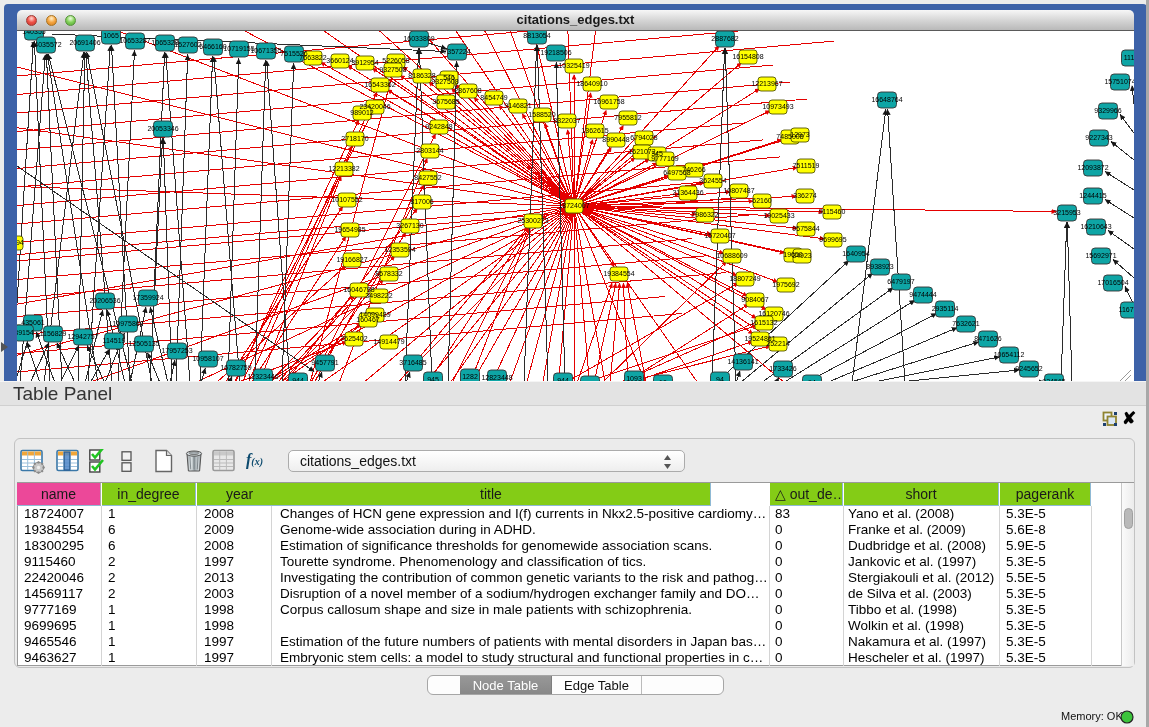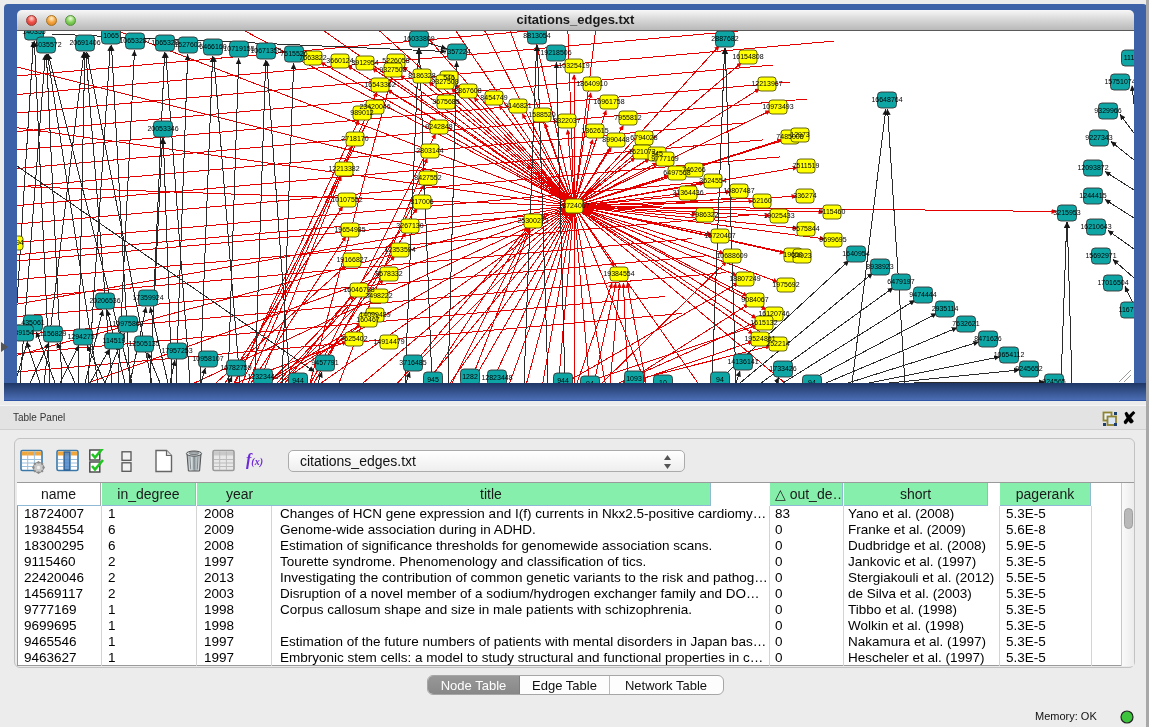--- a/index.html
+++ b/index.html
@@ -8,32 +8,32 @@
   background:#3d62a8; border-radius:4px 4px 0 0; }
 #frame .bot { position:absolute; left:0; bottom:0; width:100%; height:18px;
   background:linear-gradient(#1e3765,#4b6db4); border-bottom:1px solid #2e55a5;}
 #titlebar { position:absolute; left:17px; top:10px; width:1117px; height:21px;
   background:linear-gradient(#f7f7f7,#d3d3d3 55%,#b9b9b9);
   border-radius:5px 5px 0 0; border-bottom:1px solid #5a5a5a;
   text-align:center; font-size:13px; font-weight:bold; color:#1a1a1a; line-height:20px; }
 .tl { position:absolute; top:5px; width:11px; height:11px; border-radius:50%; }
 #canvas { position:absolute; left:17px; top:31px; width:1117px; height:352px;
   background:#fff; overflow:hidden; }
-#panelstrip { position:absolute; left:0; top:405px; width:1149px; height:25px;
+#panelstrip { position:absolute; left:0; top:381px; width:1149px; height:25px;
   background:#e3e3e3; border-top:1px solid #f5f5f5; border-bottom:1px solid #d0d0d0;
-  font-size:10px; color:#333; line-height:24px; padding-left:13px; }
+  font-size:19px; color:#333; line-height:24px; padding-left:13px; }
 #container { position:absolute; left:14px; top:438px; width:1121px; height:230px;
   background:#ebebeb; border:1px solid #c2c2c2; border-radius:6px; }
 #combo { position:absolute; left:288px; top:450px; width:397px; height:22px;
   background:linear-gradient(#ffffff,#eeeeee); border:1px solid #ababab; border-radius:5px;
   font-size:14px; color:#111; line-height:20px; padding-left:11px; }
 #tablebox { position:absolute; left:17px; top:482px; width:1117px; height:184px;
   background:#fff; border:1px solid #9a9a9a; }
 #thead { position:absolute; left:17px; top:483px; width:1104px; height:23px; }
-.th { position:absolute; top:0; height:23px; background:#86efac; white-space:nowrap; overflow:hidden;
+.th { position:absolute; top:0; height:23px; background:#84cc16; white-space:nowrap; overflow:hidden;
   border-right:1px solid #8fb9d4; border-bottom:1px solid #8fb9d4;
   font-size:14px; color:#1a1a1a; text-align:center; line-height:22px; }
 .tr { position:absolute; left:17px; width:1104px; height:16px; font-size:13.5px; color:#000; }
 .c { position:absolute; top:0; white-space:nowrap; overflow:hidden; line-height:16px; }
 .c0 { left:7px;   width:77px; }
 .c1 { left:91px;  width:88px; }
 .c2 { left:187px; width:70px; }
 .c3 { left:263px; width:489px; text-overflow:ellipsis; }
 .c4 { left:758px; width:68px; }
 .c5 { left:831px; width:150px; }
@@ -41,22 +41,22 @@
 .gl { position:absolute; top:506px; height:160px; width:1px; background:#d4d4d4; }
 #vsb { position:absolute; left:1121px; top:483px; width:13px; height:183px;
   background:linear-gradient(90deg,#fafafa,#ececec); border-left:1px solid #c8c8c8; }
 #vsb .thumb { position:absolute; left:2px; top:25px; width:9px; height:21px;
   background:#b9b9b9; border:1px solid #9f9f9f; border-radius:5px; }
 #tabs { position:absolute; left:427px; top:675px; width:297px; height:20px;
   background:#fdfdfd; border:1px solid #a6a6a6; border-radius:6px; overflow:hidden;
   font-size:13px; }
 #tabs span { float:left; height:20px; line-height:19px; text-align:center; color:#111; }
 #tabs .sel { background:linear-gradient(#989898,#868686); color:#fff;
-  border-right:1px solid #7e7e7e; }
-#memory { position:absolute; left:1035px; top:710px; font-size:11px; color:#111; }
+  border-right:1px solid #7e7e7e;margin-left:32px; }
+#memory { position:absolute; left:1061px; top:710px; font-size:11px; color:#111; }
 #rightedge { position:absolute; right:0; top:0; width:3px; height:727px; background:#a8a8a8; }
 </style></head>
 <body>
 <div id="frame">
     <div class="bot"></div>
   </div>
 <div id="titlebar">citations_edges.txt
   <div class="tl" style="left:9px; background:radial-gradient(circle at 50% 28%, #ffc9c4 6%, #ee4f45 50%, #c43b32); border:1px solid #a03a33;"></div>
   <div class="tl" style="left:28.5px; background:radial-gradient(circle at 50% 28%, #ffe9bd 6%, #f5a43e 50%, #cf7d22); border:1px solid #aa731f;"></div>
   <div class="tl" style="left:48px; background:radial-gradient(circle at 50% 28%, #e2f8d2 6%, #82d158 50%, #54a53a); border:1px solid #57923c;"></div>
@@ -674,35 +674,35 @@
   </svg>
 <svg style="position:absolute;left:212px;top:449px" width="26" height="26" viewBox="0 0 26 26">
     <rect x="1" y="1.5" width="21" height="20" rx="1.5" fill="#e8e8e8" stroke="#9a9a9a" stroke-width="1.6"></rect>
     <rect x="2" y="2.5" width="19" height="4" fill="#c9c9c9"></rect>
     <line x1="7.7" y1="2.5" x2="7.7" y2="21" stroke="#bbb" stroke-width="1"></line>
     <line x1="14.4" y1="2.5" x2="14.4" y2="21" stroke="#bbb" stroke-width="1"></line>
     <line x1="2" y1="10.5" x2="21" y2="10.5" stroke="#bbb" stroke-width="1"></line>
     <line x1="2" y1="14" x2="21" y2="14" stroke="#bbb" stroke-width="1"></line>
     <line x1="2" y1="17.5" x2="21" y2="17.5" stroke="#bbb" stroke-width="1"></line>
   </svg>
-<div style="position:absolute;left:246px;top:451px;width:30px;height:20px;font-family:'Liberation Serif',serif;font-style:italic;font-weight:bold;font-size:16px;color:#6d28d9">f<span style="font-size:10px">(x)</span></div>
+<div style="position:absolute;left:246px;top:451px;width:30px;height:20px;font-family:'Liberation Serif',serif;font-style:italic;font-weight:bold;font-size:16px;color:#0c4a6e">f<span style="font-size:10px">(x)</span></div>
 <div id="combo">citations_edges.txt
   <svg style="position:absolute;right:12px;top:4px" width="9" height="14" viewBox="0 0 9 14">
    <path d="M4.5 0 L8 5 L1 5 Z" fill="#555"></path>
       <path d="M4.5 14 L8 9 L1 9 Z" fill="#555"></path>
     </svg>
 </div>
 <div id="tablebox"></div>
 <div id="thead">
- <span class="th" style="left:0;width:84px;background:#ffffff;border-right:1px solid #aaa">name</span>
+ <span class="th" style="left:0;width:84px;background:#ec4899;border-right:1px solid #aaa">name</span>
  <span class="th" style="left:85px;width:94px">in_degree</span>
  <span class="th" style="left:180px;width:86px">year</span>
  <span class="th" style="left:255px;width:439px">title</span>
  <span class="th" style="left:753px;width:73px;text-align:left;padding-left:5px">△ out_de…</span>
- <span class="th" style="left:827px;width:144px">short</span>
+ <span class="th" style="left:827px;width:155px">short</span>
  <span class="th" style="left:983px;width:91px">pagerank</span>
 </div>
 <div class="tr" style="top:506px">
     <span class="c c0">18724007</span>
     <span class="c c1">1</span>
     <span class="c c2">2008</span>
     <span class="c c3">Changes of HCN gene expression and I(f) currents in Nkx2.5-positive cardiomyocytes from hypertrophied heart</span>
     <span class="c c4">83</span>
     <span class="c c5">Yano et al. (2008)</span>
     <span class="c c6">5.3E-5</span>

